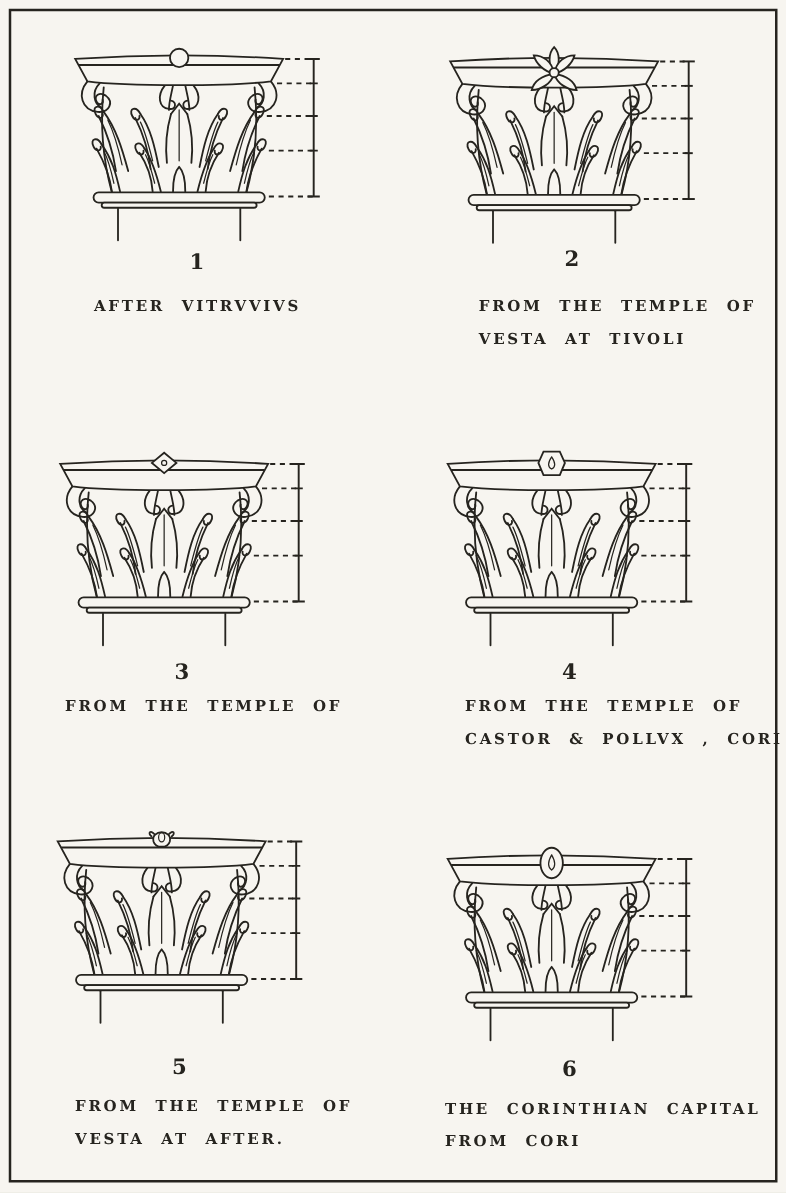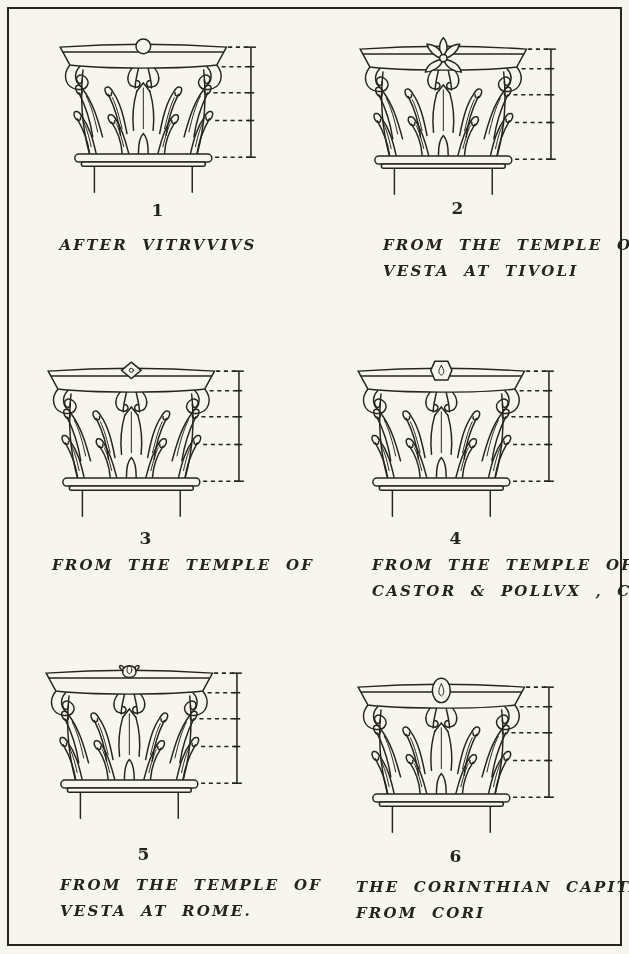--- a/index.html
+++ b/index.html
@@ -22,27 +22,26 @@
   .fig-number{
     position:absolute;
     width:212px;
     text-align:center;
     font-size:17px;
     font-weight:bold;
     letter-spacing:1px;
   }
   .fig-caption{
     position:absolute;
-    font-size:15px;
+    font-size:12px;
     line-height:26px;
     letter-spacing:2.2px;
     word-spacing:7px;
     font-weight:600;
     white-space:nowrap;
-    font-style:italic;
   }
   .fig-caption.center{text-align:center;width:212px;white-space:normal;}
   .ink{stroke:#26241f;fill:none;stroke-width:1.8;stroke-linecap:round;}
   .vein{stroke:#26241f;fill:none;stroke-width:1.2;stroke-linecap:round;}
   .wfill{fill:#f7f5f0;stroke:#26241f;stroke-width:1.8;}
   .dash{stroke:#26241f;fill:none;stroke-width:1.9;stroke-dasharray:5 4.5;}
   .solidline{stroke:#26241f;fill:none;stroke-width:1.9;}
 </style>
 </head>
 <body>
@@ -198,21 +197,21 @@
         <path class="wfill" d="M104,16 C101,4 123,4 120,16 C118,23 106,23 104,16"></path>
         <path class="ink" d="M105,9 C101,4 98,8 102,11"></path>
         <path class="ink" d="M119,9 C123,4 126,8 122,11"></path>
         <ellipse class="vein" cx="112" cy="12" rx="3" ry="4.5"></ellipse>
       </g>
     </svg>
   </div>
   <div class="fig-number" style="left:38px;top:844px">5</div>
   <div class="fig-caption" style="left:60px;top:872px">
     <div>FROM THE TEMPLE OF</div>
-    <div>VESTA AT ROME.</div>
+    <div>VESTA AT AFTER.</div>
   </div>
 
   <div class="fig" style="left:350px;top:674px">
     <svg width="212" height="160" viewBox="0 0 260 196">
       <use href="#cap"></use>
       <g>
         <ellipse class="wfill" cx="112" cy="20" rx="11" ry="15"></ellipse>
         <path class="vein" d="M112,12 C116,19 116,24 112,27 C108,24 108,19 112,12"></path>
       </g>
     </svg>

